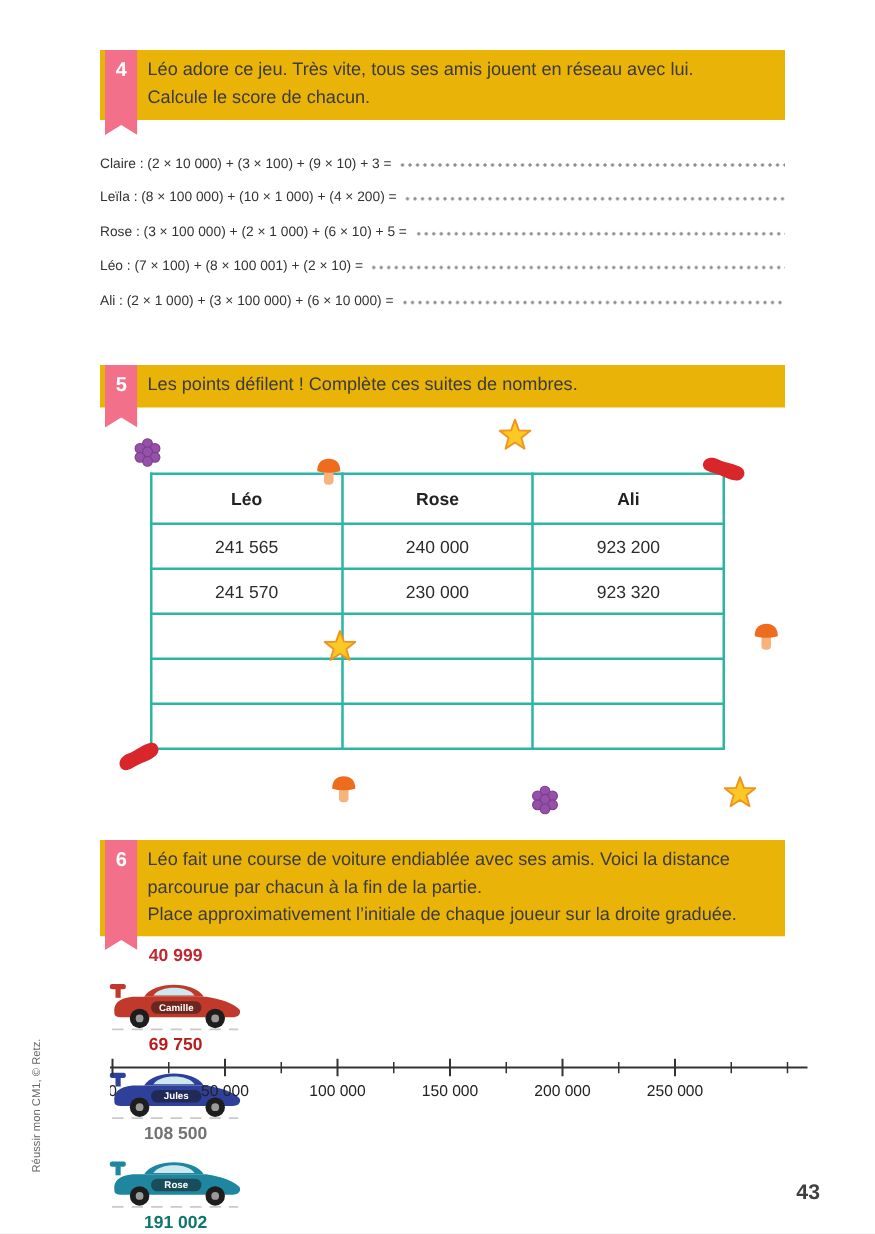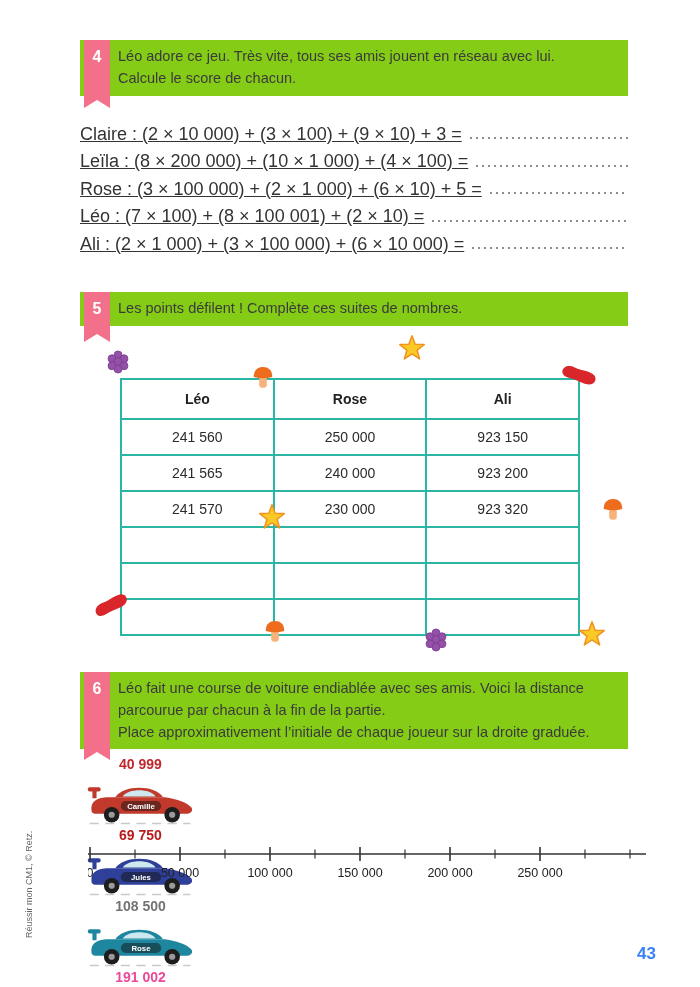--- a/index.html
+++ b/index.html
@@ -5,34 +5,34 @@
   html,body { margin:0; padding:0; background:#e8e8e8; }
   .page {
     position:relative; width:700px; height:987px; margin:0 auto;
     background:#ffffff; overflow:hidden;
     font-family:"Liberation Sans", sans-serif; color:#3b3b3b;
   }
 
   
   .ex-header { position:absolute; left:80px; width:548px; }
   .ex-box {
-    background:#84cc16; padding:6px 14px 6px 38px;
+    background:#eab308; padding:6px 14px 6px 38px;
     font-size:14.5px; line-height:1.5; color:#3b3b3b;
   }
   .ex-ribbon {
     position:absolute; left:4px; top:0; width:26px;
     background:#f2708a; color:#ffffff; font-weight:bold;
     font-size:16px; text-align:center; padding-top:8px;
     clip-path:polygon(0 0,100% 0,100% 100%,50% calc(100% - 8px),0 100%);
     z-index:2;
   }
 
   
   .calc-list { position:absolute; left:80px; top:117px; width:548px; }
-  .calc-line { display:flex; align-items:flex-end; height:27.5px; font-size:18px; color:#333;text-decoration:underline; }
+  .calc-line { display:flex; align-items:center; height:27.5px; font-size:11px; color:#333; }
   .dots {
     flex:1; height:1em; margin-left:6px;
     background-image:radial-gradient(circle, #8d8d8d 1.1px, transparent 1.4px);
     background-size:6px 6px; background-position:0 72%; background-repeat:repeat-x;
   }
 
   
   .score-table {
     position:absolute; left:120px; top:378px; width:460px;
     border-collapse:collapse; table-layout:fixed;
@@ -62,21 +62,21 @@
   .nl-label { font-size:12.5px; fill:#222; font-family:"Liberation Sans", sans-serif; }
 
   
   .margin-credit {
     position:absolute; left:24px; top:938px;
     transform:rotate(-90deg); transform-origin:0 0;
     font-size:9px; color:#666; white-space:nowrap;
   }
   .page-number {
     position:absolute; right:44px; top:944px;
-    color:#3b82f6; font-weight:bold; font-size:17px;text-align:center;
+    color:#404040; font-weight:bold; font-size:17px;text-align:center;
   }
 </style>
 </head>
 <body>
 
 <div class="page">
 
   <div class="ex-header" style="top:40px;">
     <div class="ex-ribbon" style="height:60px;">
       <span>4</span>
@@ -86,21 +86,21 @@
       <div>Calcule le score de chacun.</div>
     </div>
   </div>
 
   <div class="calc-list">
     <div class="calc-line">
       <span>Claire : (2 × 10 000) + (3 × 100) + (9 × 10) + 3 =</span>
       <span class="dots"></span>
     </div>
     <div class="calc-line">
-      <span>Leïla : (8 × 200 000) + (10 × 1 000) + (4 × 100) =</span>
+      <span>Leïla : (8 × 100 000) + (10 × 1 000) + (4 × 200) =</span>
       <span class="dots"></span>
     </div>
     <div class="calc-line">
       <span>Rose : (3 × 100 000) + (2 × 1 000) + (6 × 10) + 5 =</span>
       <span class="dots"></span>
     </div>
     <div class="calc-line">
       <span>Léo : (7 × 100) + (8 × 100 001) + (2 × 10) =</span>
       <span class="dots"></span>
     </div>
@@ -118,25 +118,20 @@
       <div>Les points défilent ! Complète ces suites de nombres.</div>
     </div>
   </div>
 
   <table class="score-table">
     <tbody>
         <tr>
       <th>Léo</th>
       <th>Rose</th>
       <th>Ali</th>
-    </tr>
-    <tr>
-      <td>241 560</td>
-      <td>250 000</td>
-      <td>923 150</td>
     </tr>
     <tr>
       <td>241 565</td>
       <td>240 000</td>
       <td>923 200</td>
     </tr>
     <tr>
       <td>241 570</td>
       <td>230 000</td>
       <td>923 320</td>
@@ -270,21 +265,21 @@
         <rect x="38" y="26" width="44" height="11" rx="5.5" fill="rgba(20,20,20,0.5)"></rect>
         <text class="car-name" x="60" y="34.2" text-anchor="middle">Rose</text>
         <circle cx="28" cy="41" r="8.5" fill="#1d1d1d"></circle>
           <circle cx="28" cy="41" r="3.4" fill="#9a9a9a"></circle>
         <circle cx="94" cy="41" r="8.5" fill="#1d1d1d"></circle>
           <circle cx="94" cy="41" r="3.4" fill="#9a9a9a"></circle>
       </svg>
     </div>
 
     <div class="car-block" style="--car: #15897e;">
-      <span class="car-score" style="color: #ec4899;">191 002</span>
+      <span class="car-score" style="color: #0f766e;">191 002</span>
       <svg class="car-svg" viewBox="0 0 120 52">
         <line x1="4" y1="50.5" x2="114" y2="50.5" stroke="#c9c9c9" stroke-width="1.5" stroke-dasharray="10 7"></line>
         <rect class="car-fill" x="2" y="11" width="14" height="4.5" rx="2"></rect>
         <rect class="car-fill" x="7" y="15" width="4.5" height="8"></rect>
         <path class="car-fill" d="M32,22 C40,8 76,8 84,22 Z"></path>
         <path d="M40,21 C46,12 70,12 76,21 Z" fill="#cde8ee"></path>
         <path class="car-fill" d="M6,36 C5,28 10,23 22,22 L86,22 C100,24 110,28 115,33 C117,36 115,40 109,40 L13,40 C8,40 6,39 6,36 Z"></path>
         <rect x="38" y="26" width="44" height="11" rx="5.5" fill="rgba(20,20,20,0.5)"></rect>
         <text class="car-name" x="60" y="34.2" text-anchor="middle">Léo</text>
         <circle cx="28" cy="41" r="8.5" fill="#1d1d1d"></circle>

